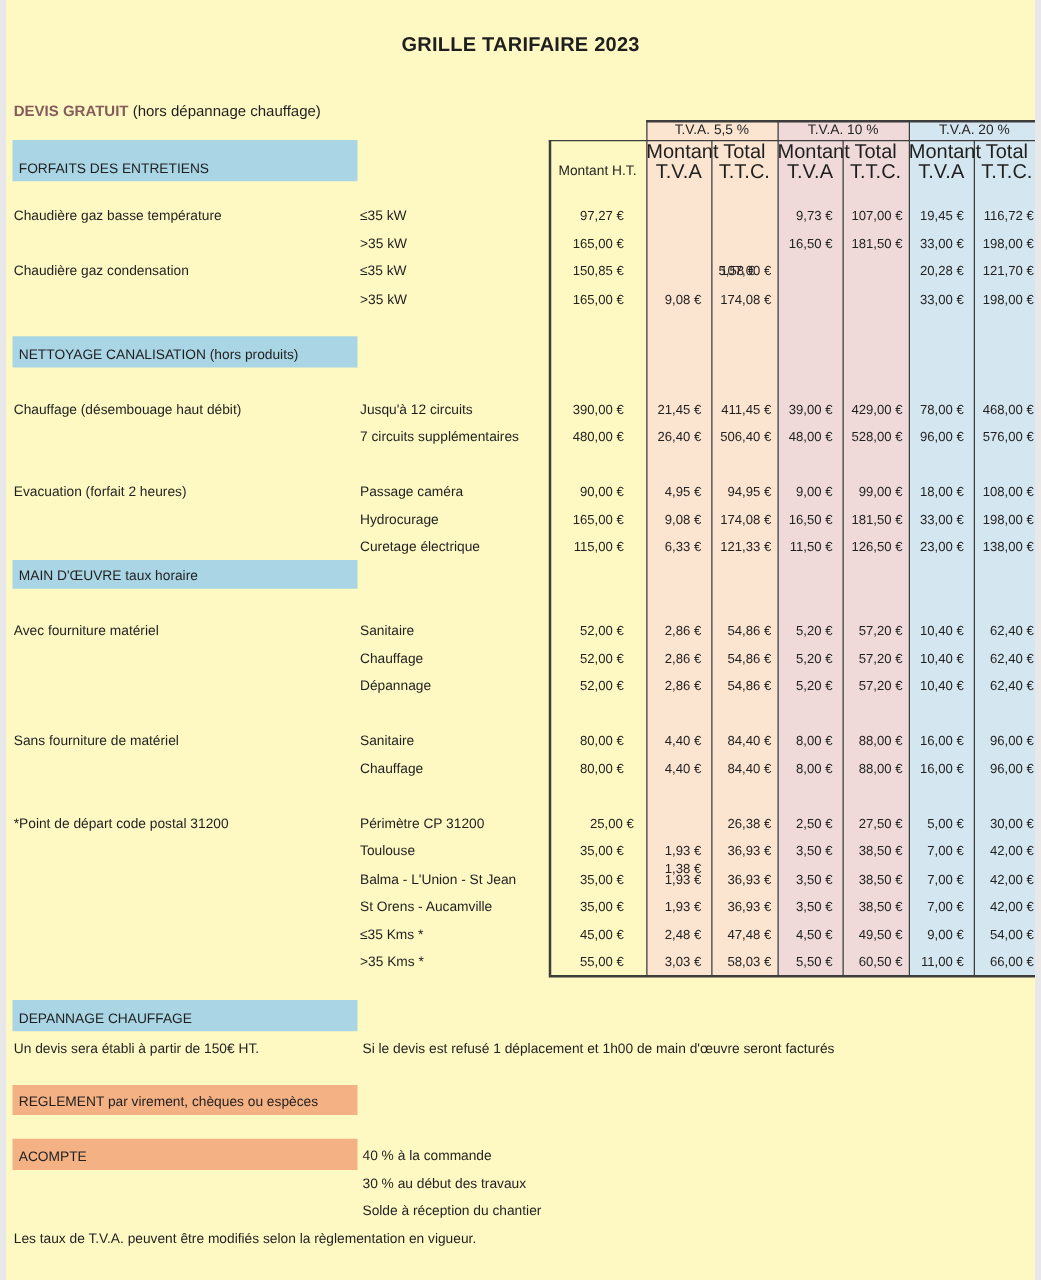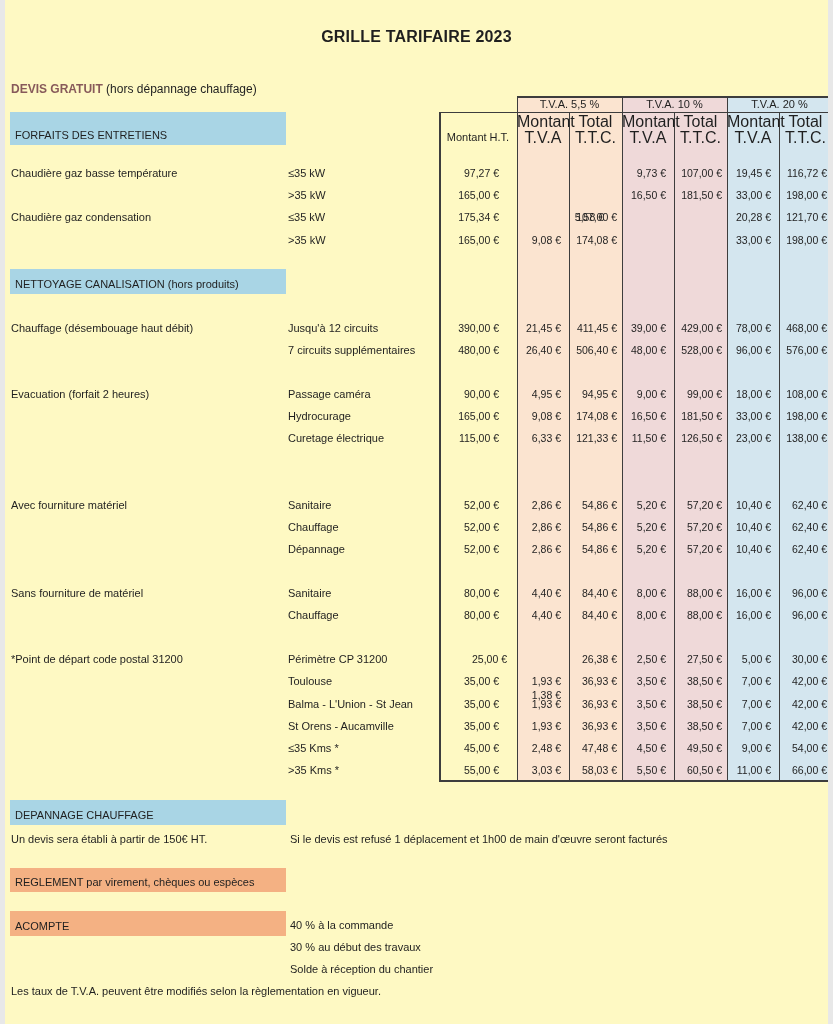--- a/index.html
+++ b/index.html
@@ -94,21 +94,21 @@
         <div class="sub">&gt;35 kW</div>
         <div class="cell" style="left: 434px; width: 78px; padding-right: 18px;">165,00 €</div>
         <div class="cell" style="left: 617px; width: 52px; padding-right: 8px;">16,50 €</div>
         <div class="cell" style="left: 669px; width: 53px; padding-right: 5px;">181,50 €</div>
         <div class="cell" style="left: 722px; width: 52px; padding-right: 8px;">33,00 €</div>
         <div class="cell" style="left: 774px; width: 53px; padding-right: 5px;">198,00 €</div>
       </div>
       <div class="trow" style="top: 206px;">
         <div class="lbl">Chaudière gaz condensation</div>
         <div class="sub">≤35 kW</div>
-        <div class="cell" style="left: 434px; width: 78px; padding-right: 18px;">175,34 €</div>
+        <div class="cell" style="left: 434px; width: 78px; padding-right: 18px;">150,85 €</div>
         <div class="cell" style="left: 512px; width: 52px; padding-right: 8px; margin-left: 43px;">5,58 €</div>
         <div class="cell" style="left: 564px; width: 53px; padding-right: 5px;">107,00 €</div>
         <div class="cell" style="left: 722px; width: 52px; padding-right: 8px;">20,28 €</div>
         <div class="cell" style="left: 774px; width: 53px; padding-right: 5px;">121,70 €</div>
       </div>
       <div class="trow" style="top: 229px;">
         <div class="sub">&gt;35 kW</div>
         <div class="cell" style="left: 434px; width: 78px; padding-right: 18px;">165,00 €</div>
         <div class="cell" style="left: 512px; width: 52px; padding-right: 8px;">9,08 €</div>
         <div class="cell" style="left: 564px; width: 53px; padding-right: 5px;">174,08 €</div>
@@ -285,16 +285,17 @@
   <div class="note" style="left:6px;top:831px;">Un devis sera établi à partir de 150€ HT.</div>
   <div class="note" style="left:285px;top:831px;">Si le devis est refusé 1 déplacement et 1h00 de main d'œuvre seront facturés</div>
   <div id="acompte-items">
       <div class="note" style="left: 285px; top: 917px;">40 % à la commande</div>
       <div class="note" style="left: 285px; top: 939px;">30 % au début des travaux</div>
       <div class="note" style="left: 285px; top: 961px;">Solde à réception du chantier</div>
     </div>
   <div class="note" style="left:6px;top:983px;">Les taux de T.V.A. peuvent être modifiés selon la règlementation en vigueur.</div>
 <div class="section-bar" style="top: 112px; height: 33px; background: rgb(169, 213, 229);">FORFAITS  DES ENTRETIENS</div>
     <div class="section-bar" style="top: 269px; height: 25px; background: rgb(169, 213, 229);">NETTOYAGE CANALISATION  (hors produits)</div>
+    <div class="section-bar" style="top: 448px; height: 23px; background: rgb(169, 213, 229);">MAIN D'ŒUVRE taux horaire</div>
     <div class="section-bar" style="top: 800px; height: 25px; background: rgb(169, 213, 229);">DEPANNAGE CHAUFFAGE</div>
     <div class="section-bar" style="top: 911px; height: 25px; background: rgb(244, 177, 131);">ACOMPTE</div>
     <div class="section-bar" style="top: 868px; height: 24px; background: rgb(244, 177, 131);">REGLEMENT par virement, chèques ou espèces</div>
   </div>
 
 </body></html>

